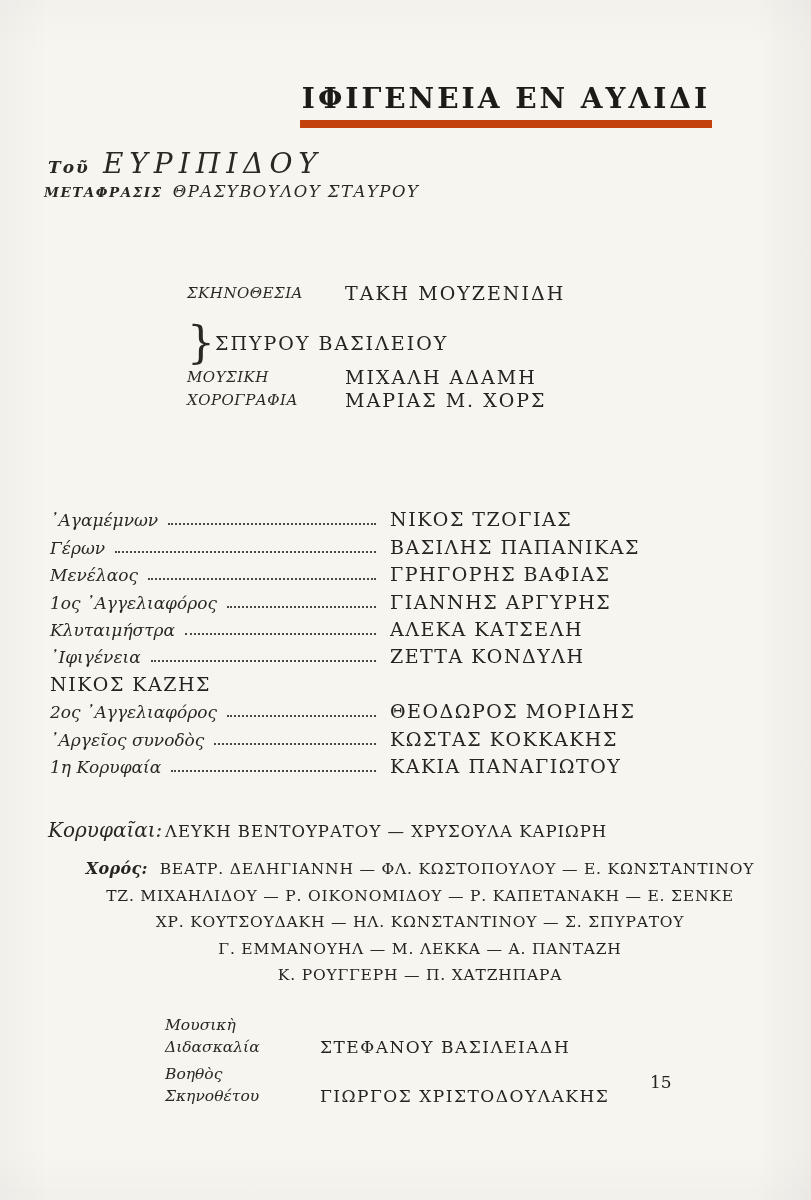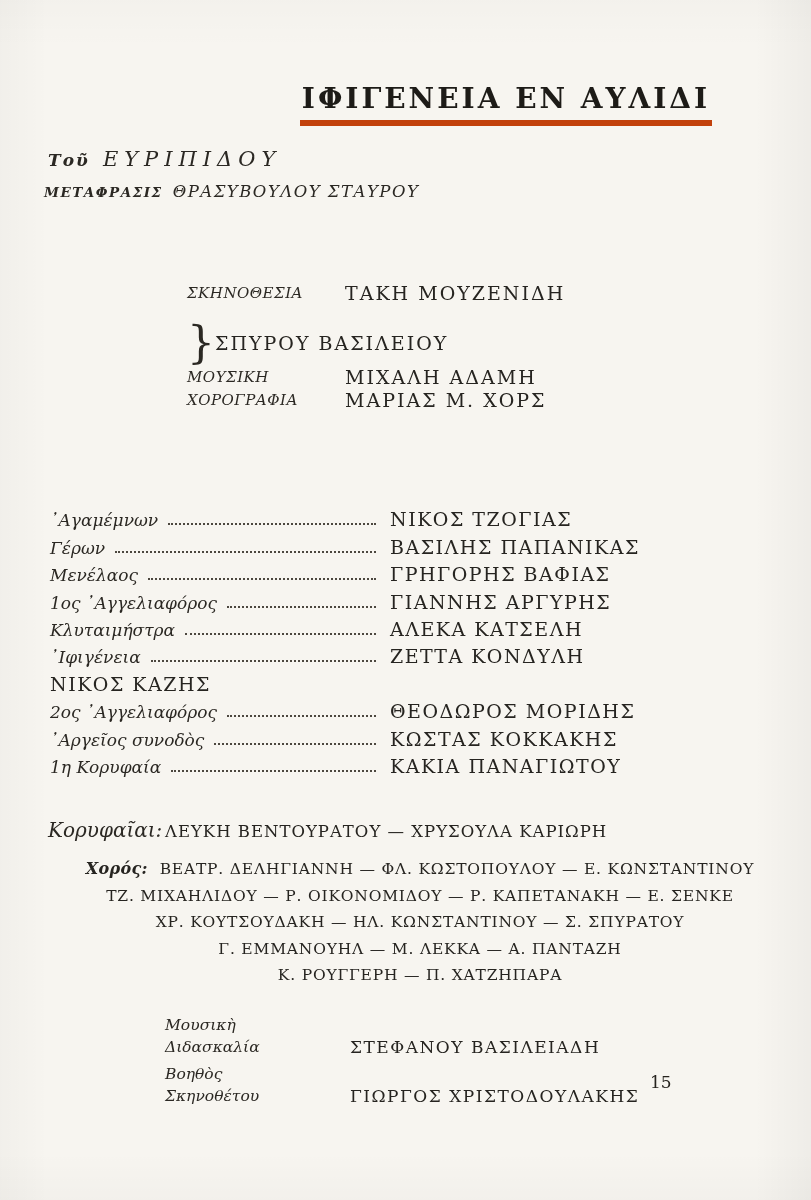--- a/index.html
+++ b/index.html
@@ -19,30 +19,30 @@
 
   
   .title-wrap {
     position: absolute; top: 84px; left: 258px; width: 496px;
     text-align: center;
   }
   .title {
     display: inline-block;
     font-size: 28px; font-weight: bold; letter-spacing: 3px;
     color: #1d1b17;
-    border-bottom: 6px solid #c2410c;
+    border-bottom: 8px solid #c2410c;
     padding: 0 2px 7px 2px;
     line-height: 1.05;
     white-space: nowrap;
   }
 
   
   .author-line { position: absolute; top: 147px; left: 48px; white-space: nowrap; }
   .author-prefix { font-style: italic; font-weight: bold; font-size: 17px; letter-spacing: 2px; }
-  .author-name  { font-style: italic; font-size: 21px; letter-spacing: 6px; margin-left: 8px; text-align: center; }
+  .author-name  { font-style: italic; font-size: 28px; letter-spacing: 6px; margin-left: 8px; text-align: center; }
 
   .translation-line { position: absolute; top: 182px; left: 44px; white-space: nowrap; }
   .translation-label { font-style: italic; font-weight: bold; font-size: 13.5px; letter-spacing: 1.5px; }
   .translator-name   { font-style: italic; font-size: 16.5px; letter-spacing: 1.5px; margin-left: 5px; }
 
   
   .credits { position: absolute; top: 282px; left: 187px; width: 430px; }
   .credit-row { display: flex; align-items: center; line-height: 22px; }
   .credit-row.r1 { margin-bottom: 19px; }
   .credit-row.r2 { margin-bottom: 3px; }
@@ -73,21 +73,21 @@
 
   
   .choros { position: absolute; top: 856px; left: 40px; width: 760px; text-align: center; }
   .choros-line { font-size: 15.5px; letter-spacing: 0.8px; line-height: 26.6px; white-space: nowrap; color: #262420; }
   .choros-label { font-style: italic; font-weight: bold; font-size: 16px; letter-spacing: 0.3px; margin-right: 12px; }
 
   
   .staff { position: absolute; top: 1014px; left: 165px; }
   .staff-row { display: flex; align-items: flex-end; line-height: 22px; margin-bottom: 5px; }
   .staff-label { flex: 0 0 155px; font-style: italic; font-size: 15.5px; }
-  .staff-name { font-size: 17px; letter-spacing: 1.5px; white-space: nowrap; color: #262420; margin-left: 30px; }
+  .staff-name { font-size: 17px; letter-spacing: 1.5px; white-space: nowrap; color: #262420; }
 
   
   .page-number { position: absolute; top: 1072px; left: 650px; font-size: 17px; color: #26231e; }
 </style>
 </head>
 <body style="background: rgb(247, 245, 240); color: rgb(43, 40, 35);">
 
 <div class="page-surface"></div>
 
 <div class="title-wrap">

